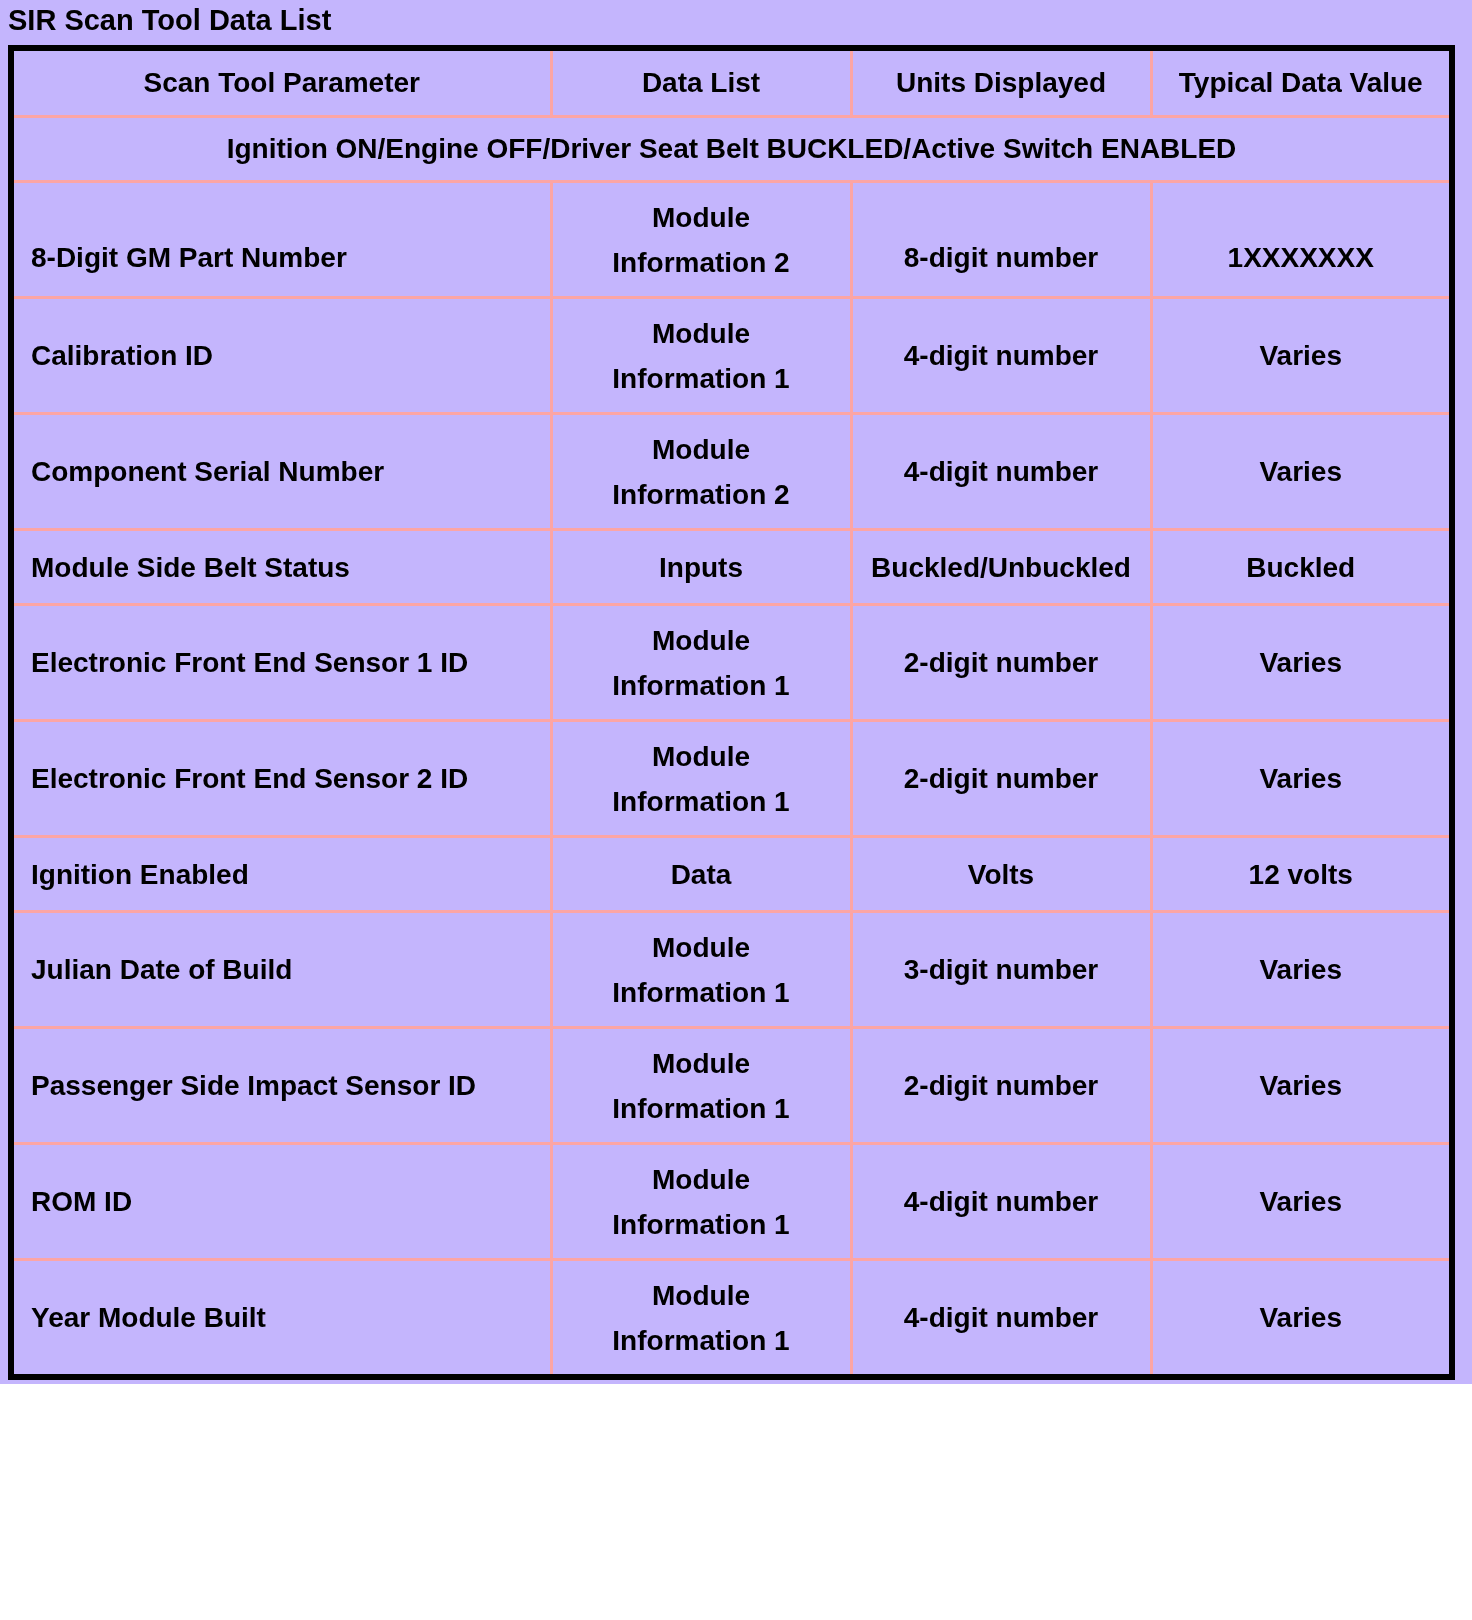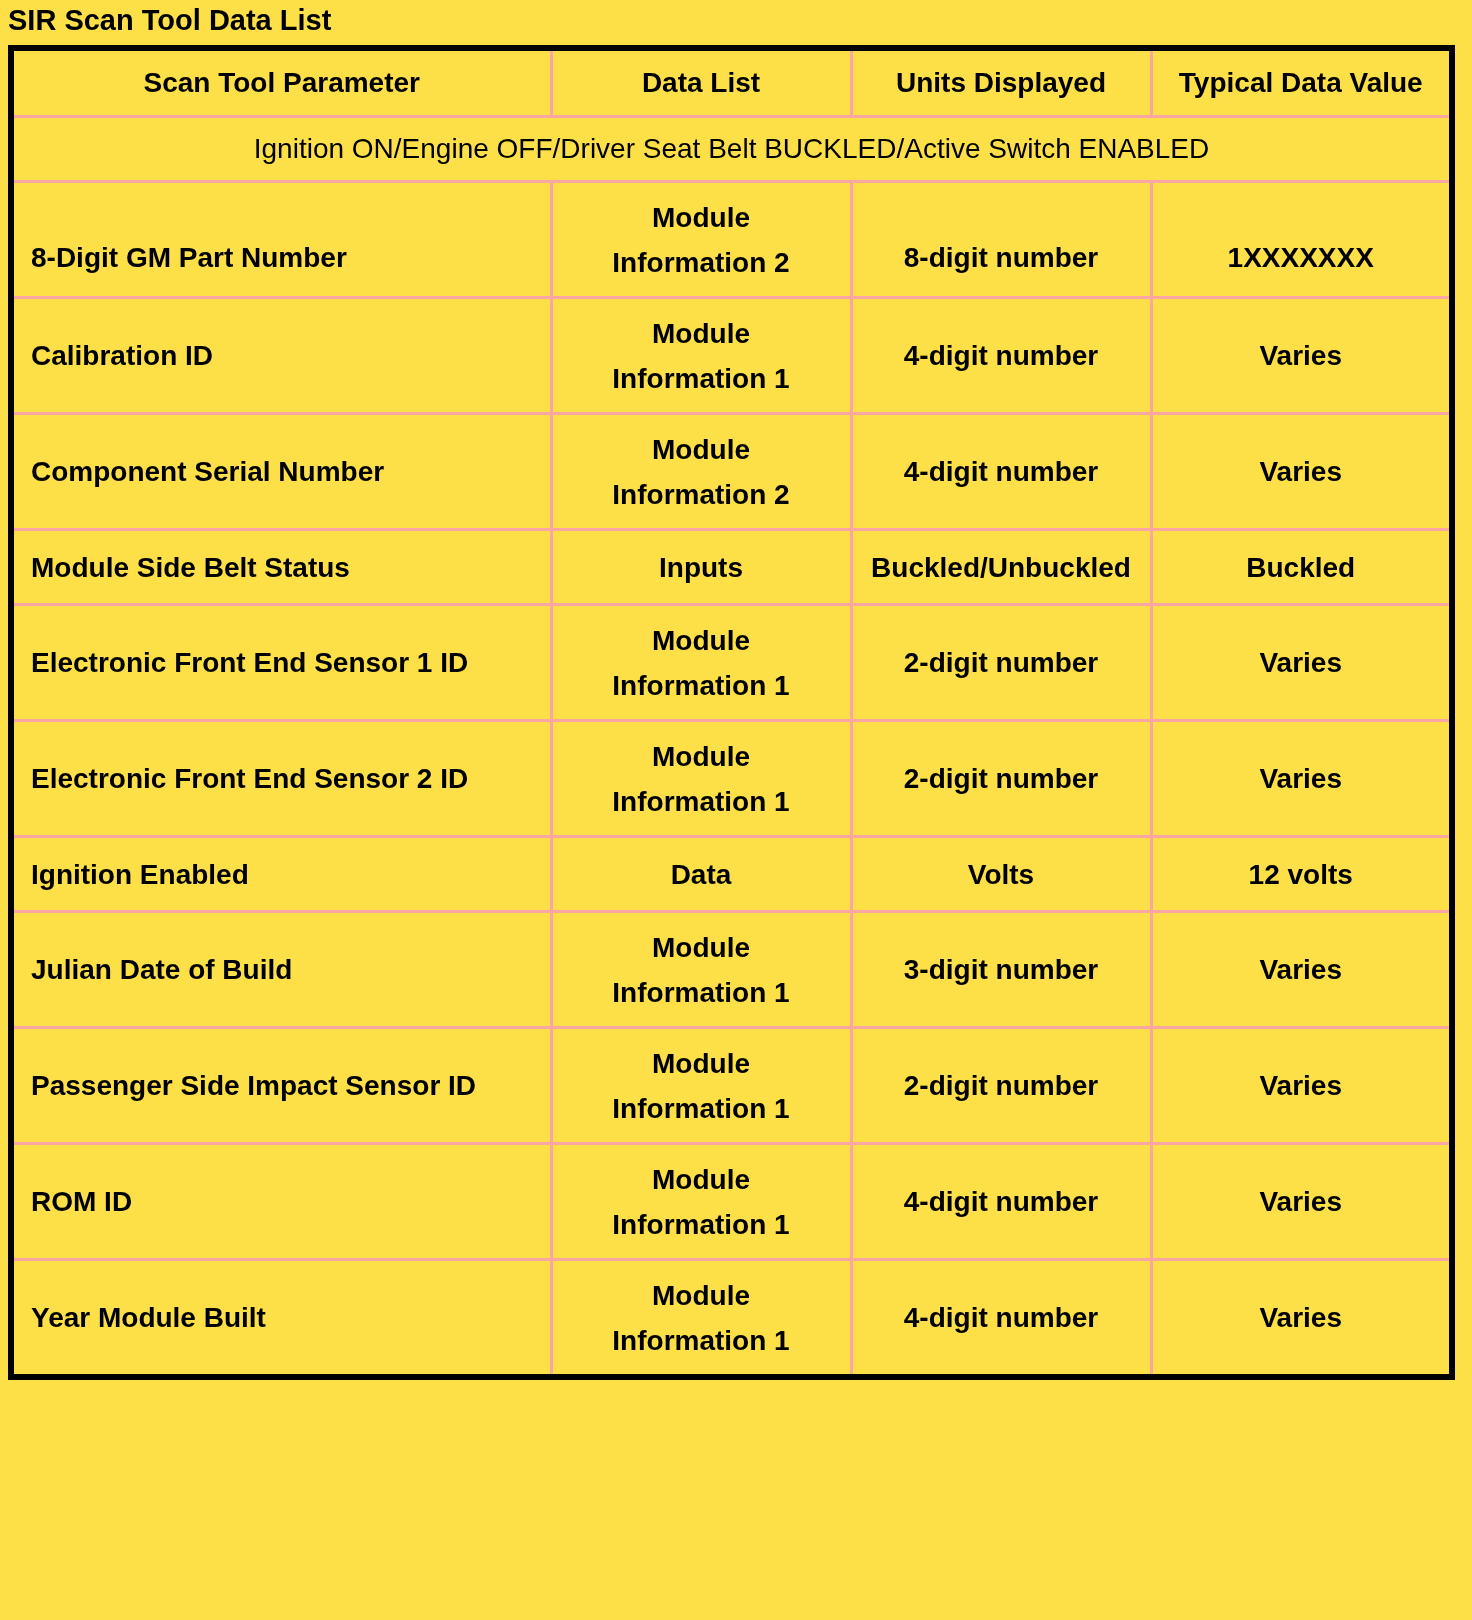--- a/index.html
+++ b/index.html
@@ -5,22 +5,22 @@
   html, body {
     margin: 0;
     padding: 0;
     background: #ffffff;
     color: #000000;
     font-family: "Liberation Sans", "DejaVu Sans", sans-serif;
   }
   .page {
     position: relative;
     width: 1472px;
-    height: 1620px;
-    background: #fde047;
+    height: 1384px;
+    background: #c4b5fd;
     overflow: hidden;
   }
   .doc-title {
     margin: 0;
     padding: 4px 0 9px 8px;
     font-size: 29px;
     font-weight: bold;
     line-height: 32px;
     letter-spacing: 0px;
   }
@@ -40,21 +40,21 @@
   }
   .head-row th {
     height: 64px;
     font-size: 28px;
     font-weight: bold;
     text-align: center;
   }
   .condition-row td {
     height: 62px;
     font-size: 28px;
-    font-weight: normal;
+    font-weight: bold;
     text-align: center;
   }
   tbody td {
     font-size: 28px;
     font-weight: bold;
   }
   tr.double td { height: 113px; }
   tr.single td { height: 72px; }
   td.param {
     text-align: left;

